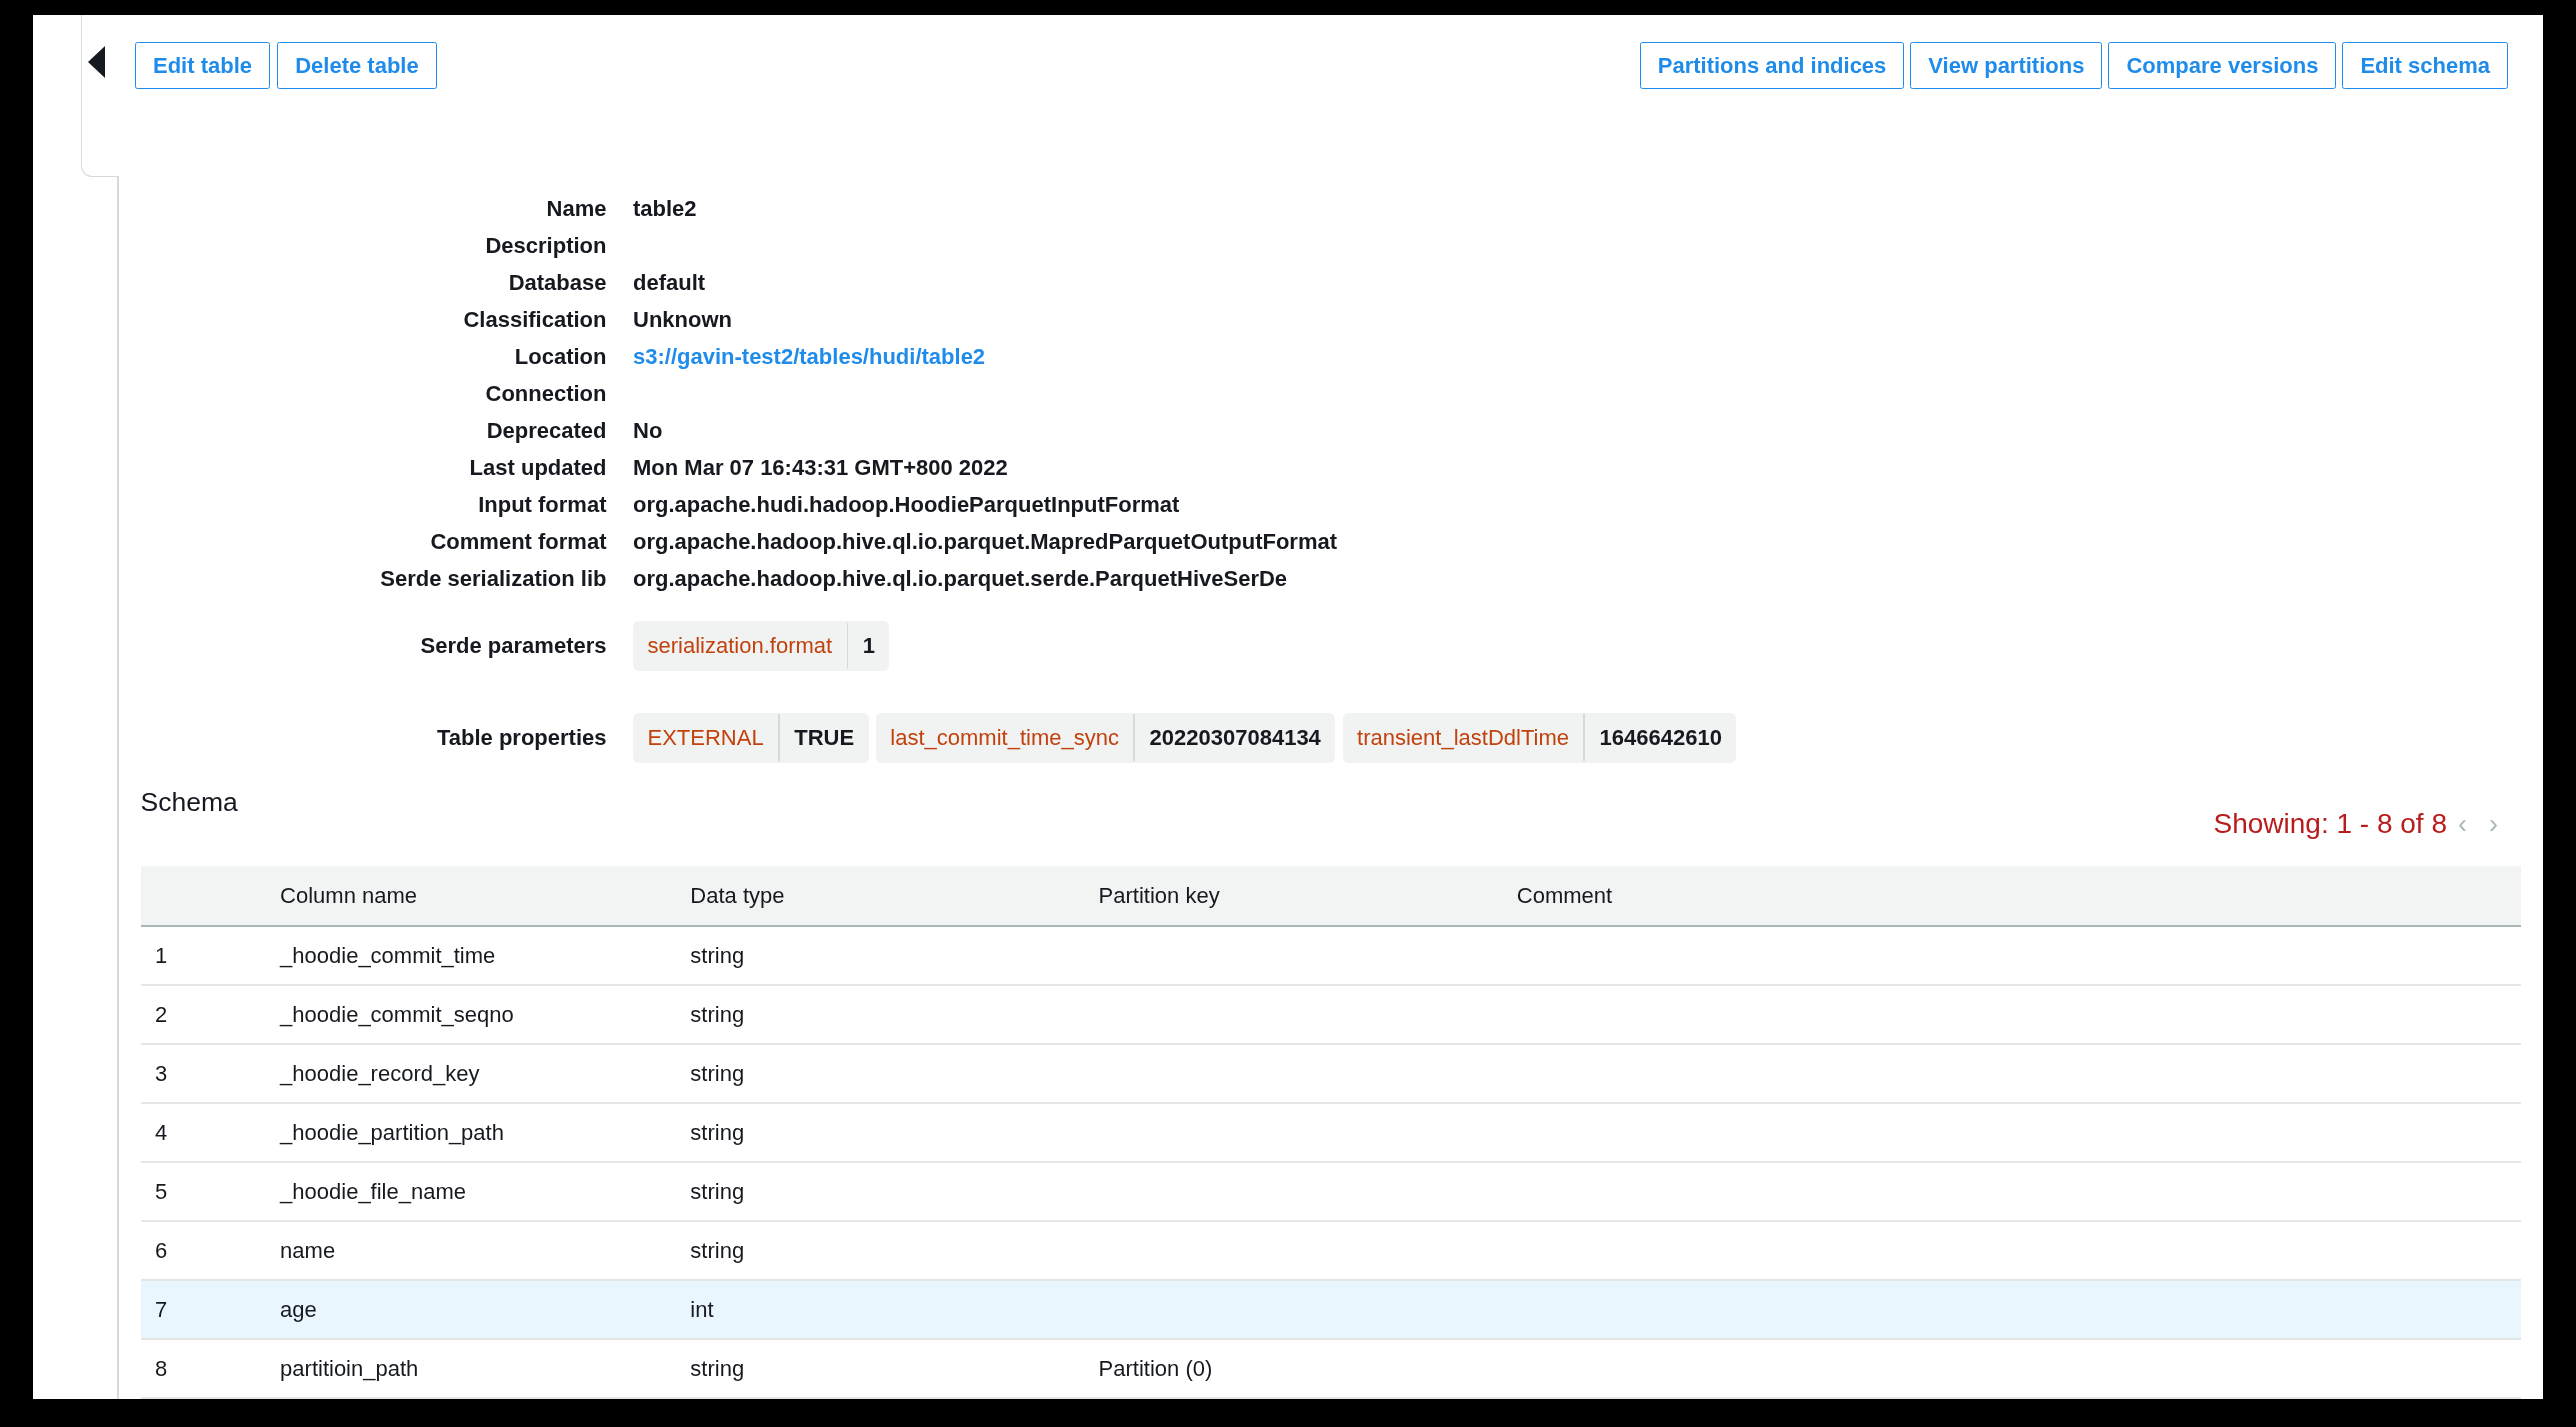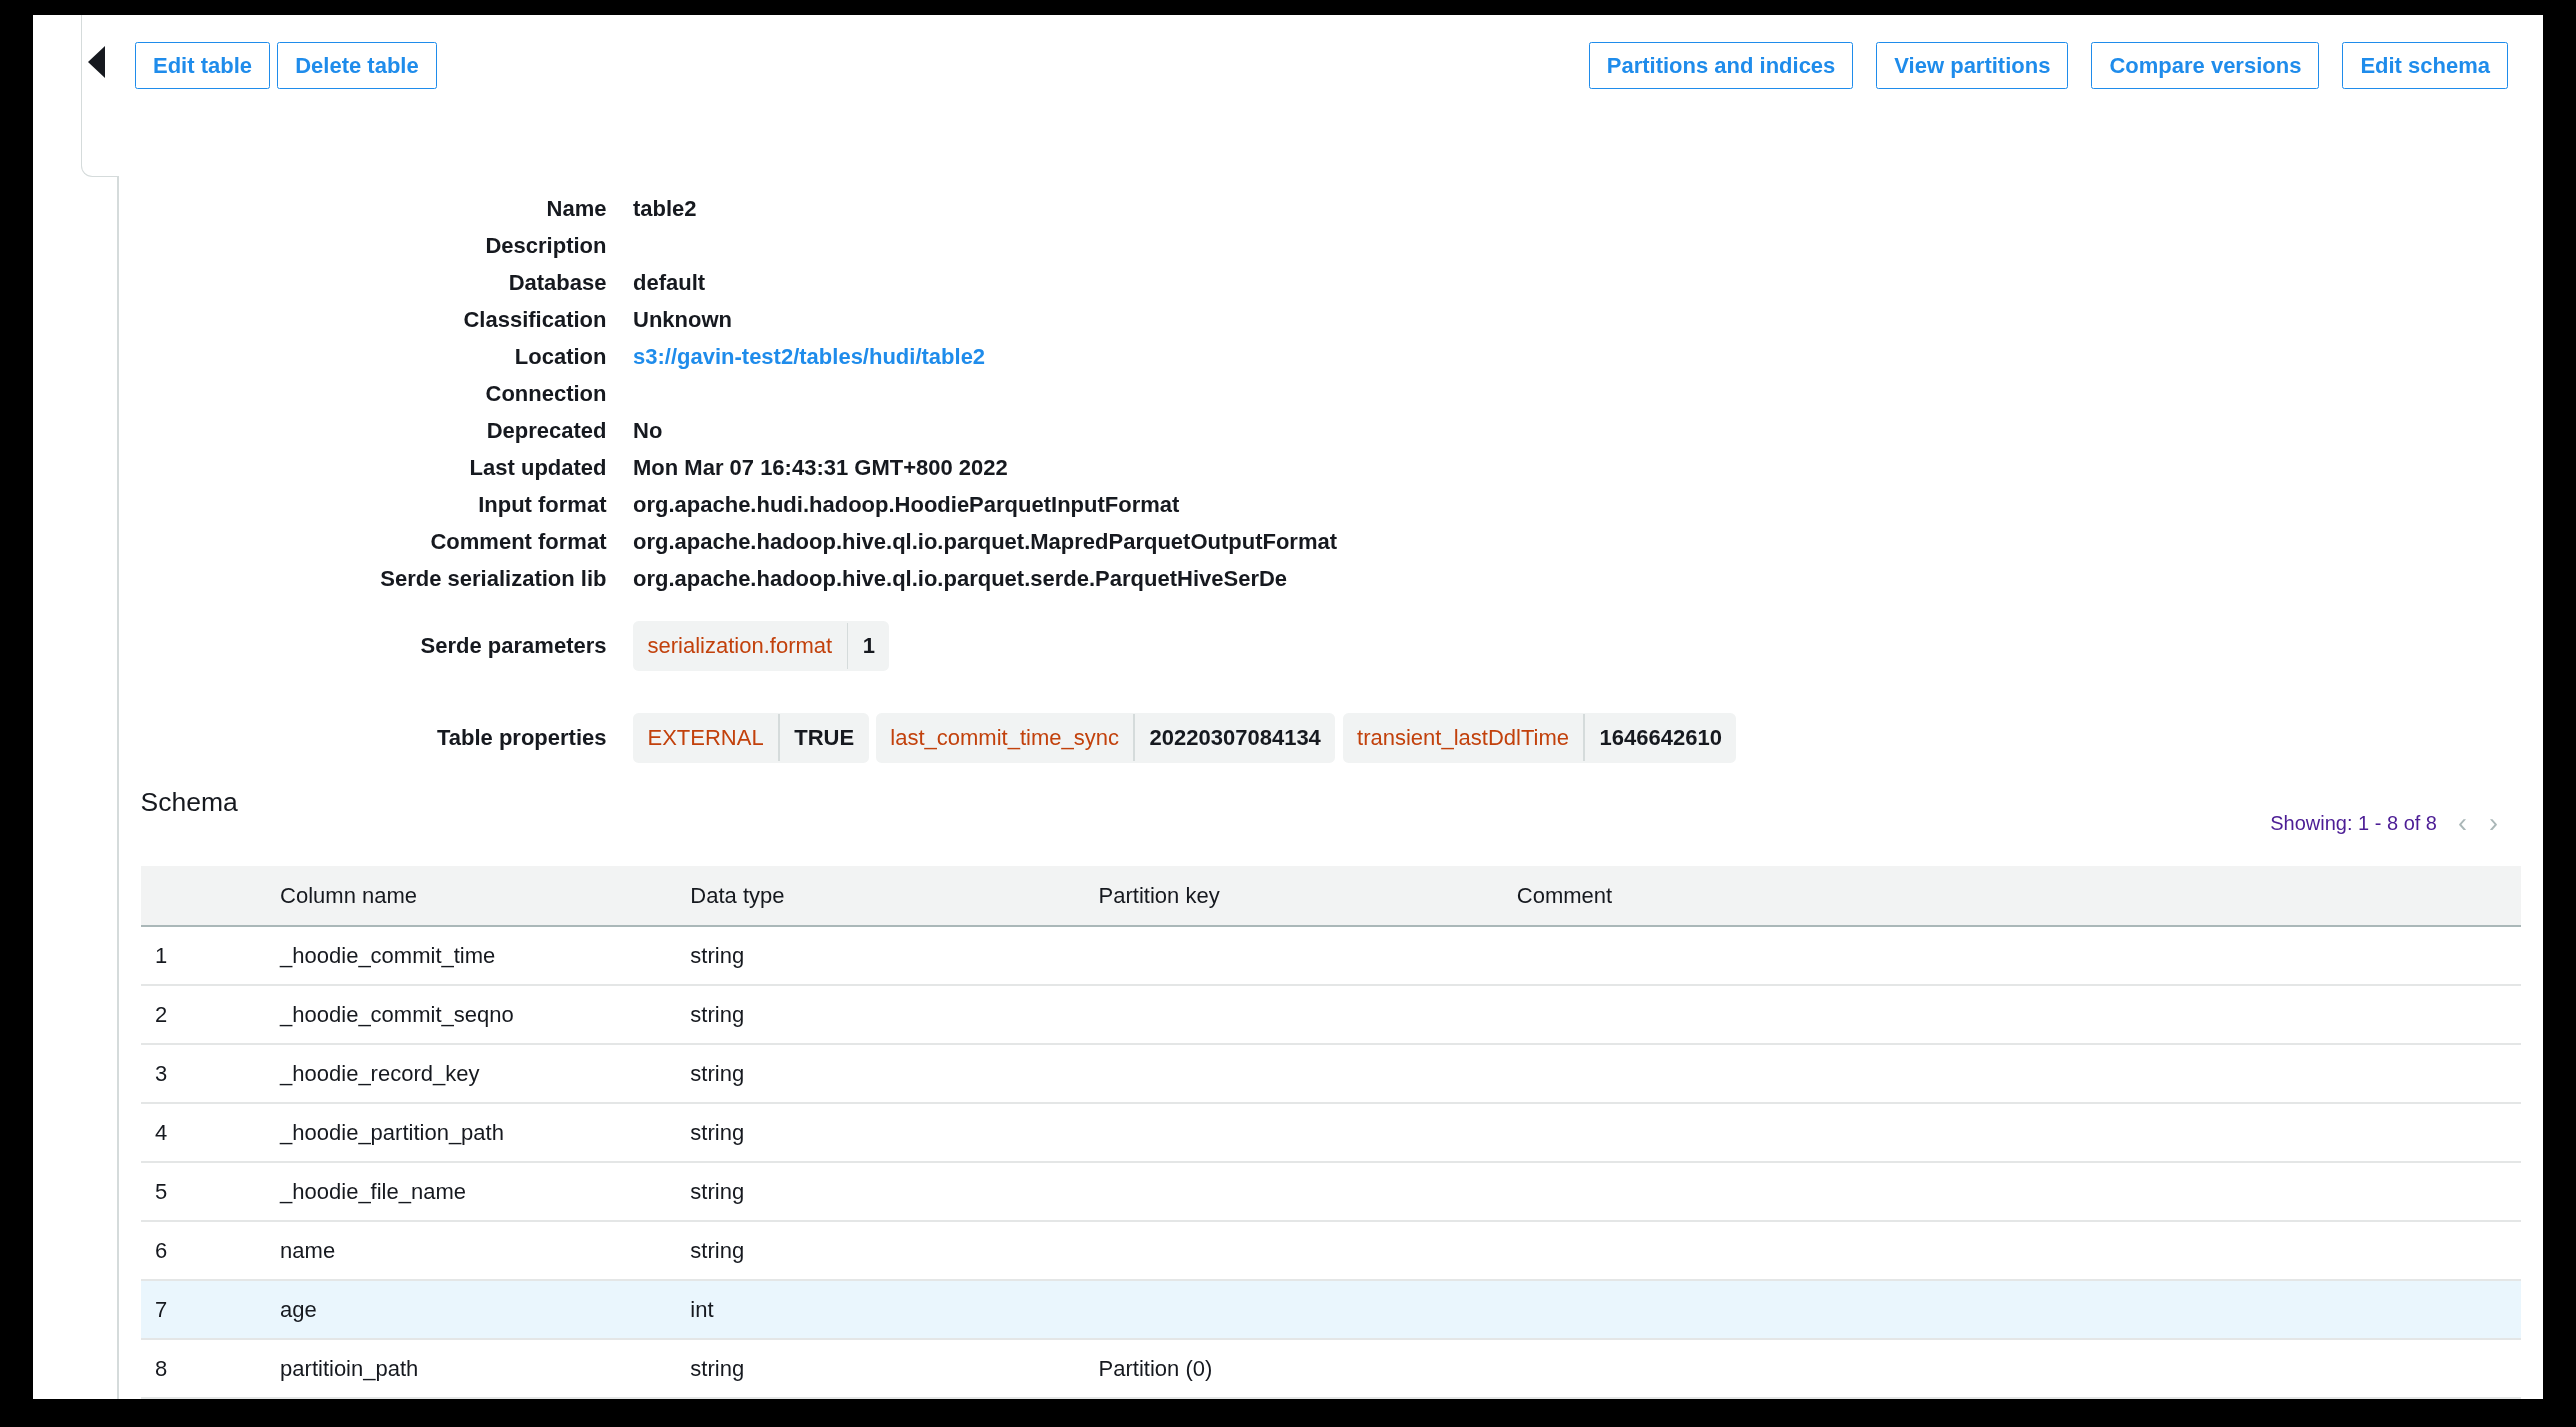--- a/index.html
+++ b/index.html
@@ -88,21 +88,21 @@
     left: 17px;
     top: 0px;
     display: flex;
     gap: 7.2px;
   }
   .btn-group-right {
     position: absolute;
     right: 35px;
     top: 0px;
     display: flex;
-    gap: 23px;
+    gap: 6px;
   }
   .btn {
     border: 1.6px solid #1f8ceb;
     background: #ffffff;
     color: #1f8ceb;
     font-family: "Liberation Sans", sans-serif;
     font-size: 22px;
     font-weight: 700;
     padding: 0 17px;
     height: 47px;
@@ -210,23 +210,23 @@
   }
   .pager {
     position: absolute;
     right: 34px;
     top: 21px;
     display: flex;
     align-items: center;
     gap: 0px;
   }
   .pager-text {
-    font-size: 20px;
-    color: #4c1d95;
-    margin-right: 10px;
+    font-size: 28px;
+    color: #b91c1c;
+    margin-right: 0;
     white-space: nowrap;
   }
   .pager-arrow {
     width: 31px;
     height: 31px;
     display: flex;
     align-items: center;
     justify-content: center;
     color: #aab7b8;
     font-size: 27px;

